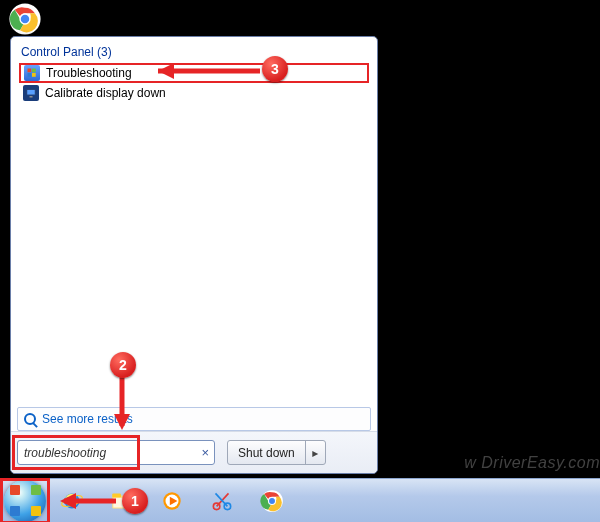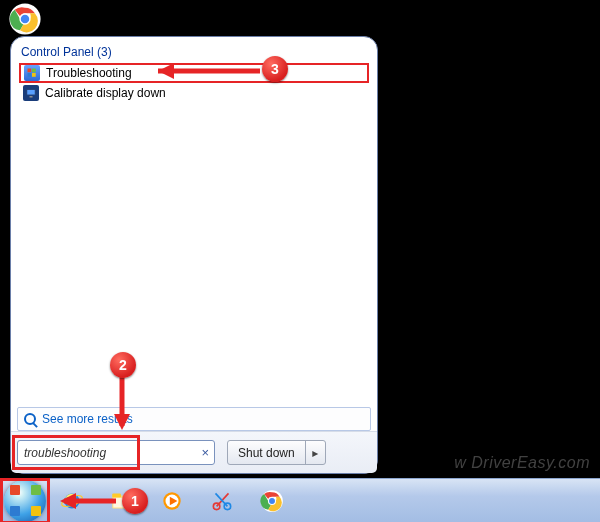--- a/index.html
+++ b/index.html
@@ -5,21 +5,21 @@
   * { box-sizing: border-box; margin: 0; padding: 0; }
   body { font-family: "Segoe UI", Tahoma, sans-serif; font-size: 12px; background: #000; width: 600px; height: 522px; position: relative; overflow: hidden; }
 
   .desktop-area { position: absolute; left: 0; top: 0; width: 380px; height: 478px; background: #000; }
   .right-black { position: absolute; left: 380px; top: 0; right: 0; height: 478px; background: #000; }
 
   .chrome-desktop { position: absolute; left: 8px; top: 2px; width: 34px; height: 34px; }
 
   .start-menu {
     position: absolute; left: 10px; top: 36px; width: 368px; height: 438px;
-    background: #fff; border: 1px solid #6a7ea8; border-radius: 14px;
+    background: #fff; border: 1px solid #6a7ea8; border-radius: 5px;
     box-shadow: 0 3px 10px rgba(0,0,0,.4);
     display: flex; flex-direction: column;
   }
   .category-header { color: #003399; font-size: 12px; margin: 8px 0 4px 10px; }
 
   .results { flex: 0 0 auto; }
   .result-row {
     display: flex; align-items: center; gap: 6px;
     padding: 1px 4px; margin: 0 8px 1px 8px;
     cursor: pointer;
@@ -86,21 +86,21 @@
   .flag-r{background:#e74829}.flag-g{background:#6ebd45}.flag-b{background:#2e7bd1}.flag-y{background:#f2c20f}
   .start-red-box { position:absolute; left:-4px; top:-2px; width:50px; height:46px; border:3px solid #e62426; pointer-events:none; }
 
   .task-icon {
     width: 48px; height: 36px; display:flex; align-items:center; justify-content:center;
     cursor:pointer; border-radius:2px;
   }
   .icon-ie svg, .task-icon svg { width:26px; height:26px; }
 
   .watermark {
-    position:absolute; right: 10px; bottom: 50px; color:#6d6d6d; font-size:16px; font-style:italic;
+    position:absolute; right: 0; bottom: 50px; color:#6d6d6d; font-size:16px; font-style:italic;
     opacity:.6; letter-spacing:.5px;
   }
 
   
   .anno { position:absolute; pointer-events:none; }
   .arrow-line { stroke:#e62426; stroke-width:5; fill:none; }
   .arrow-head { fill:#e62426; }
   .badge {
     width:26px; height:26px; border-radius:50%;
     background: radial-gradient(circle at 35% 30%, #ff6b5f, #d81f1f 70%);

